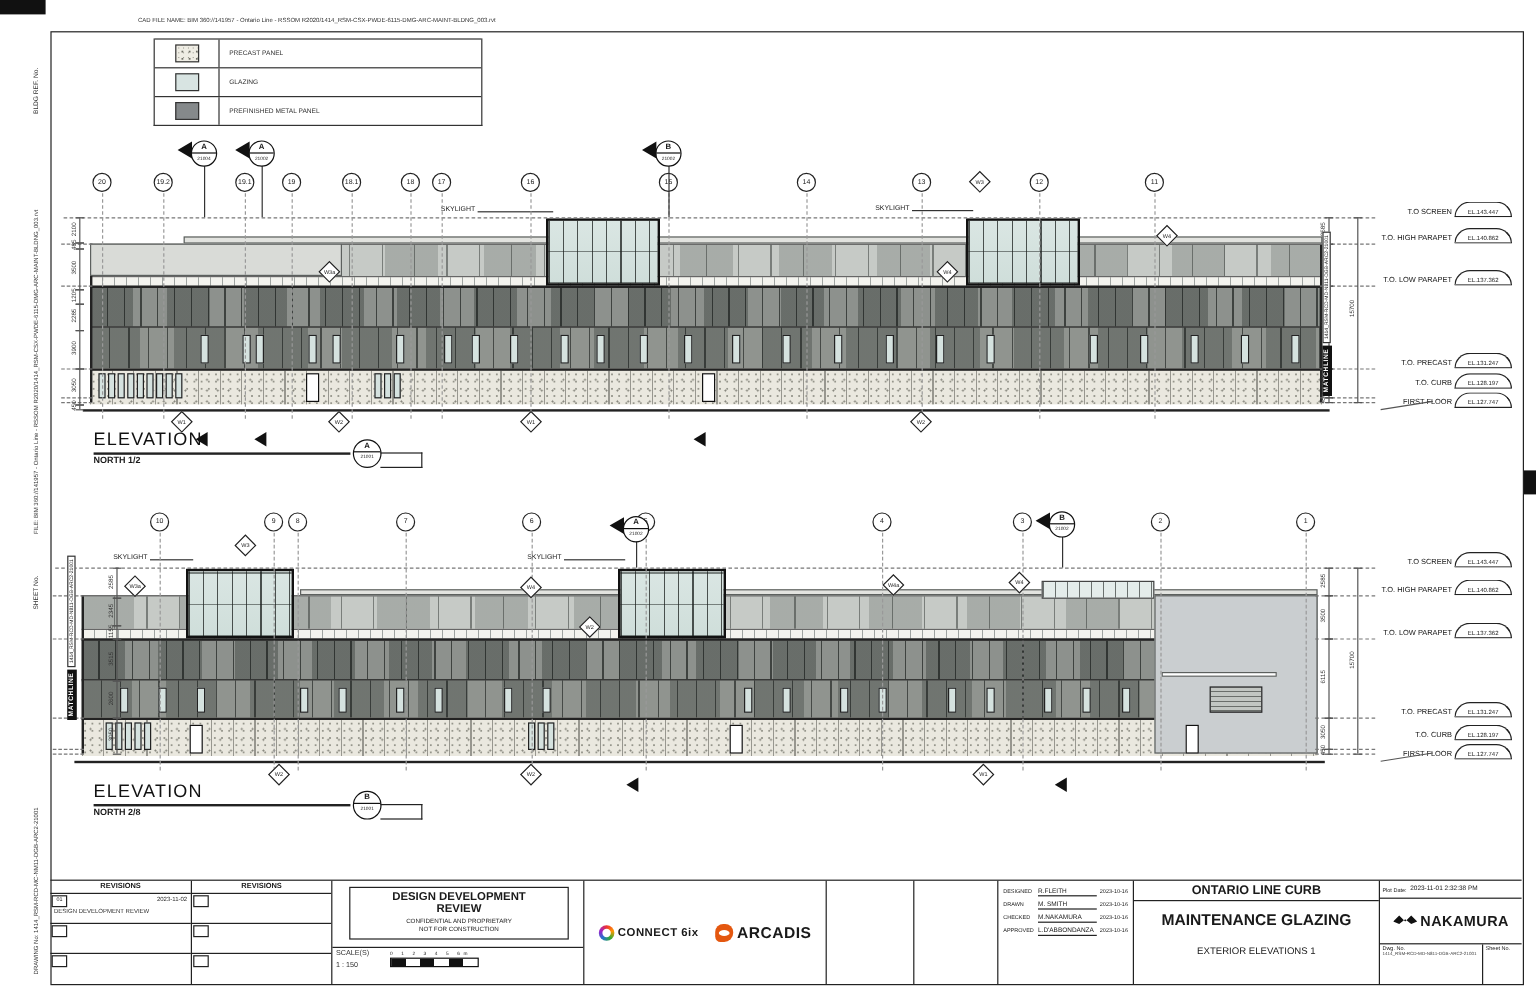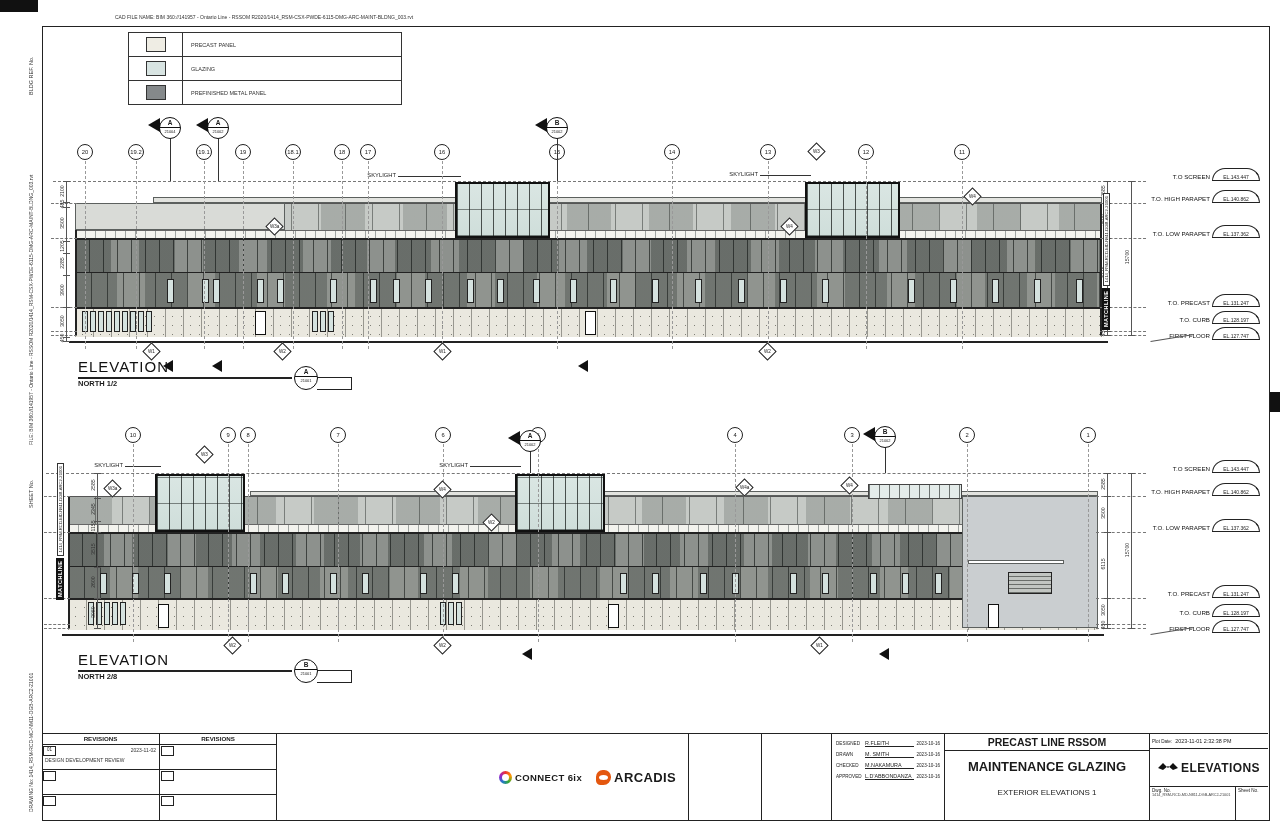--- a/index.html
+++ b/index.html
@@ -128,20 +128,33 @@
           <div class="abs" style="left:1px;top:1px;width:11px;height:8px;border:1px solid #222;"></div>
         </div>
       <div style="position:relative;height:24px;border-bottom:1px solid #222;">
           <div class="abs" style="left:1px;top:1px;width:11px;height:8px;border:1px solid #222;"></div>
         </div>
       <div style="position:relative;height:24px;">
           <div class="abs" style="left:1px;top:1px;width:11px;height:8px;border:1px solid #222;"></div>
         </div>
     </div>
 
+    <div class="tb-cell" style="left:235px;width:210px;">
+      <div class="abs" style="left:14px;top:5px;width:181px;height:42px;border:1.5px solid #222;text-align:center;">
+        <div style="font-size:9.5px;font-weight:bold;line-height:11px;margin-top:2px;">DESIGN DEVELOPMENT</div>
+        <div style="font-size:9.5px;font-weight:bold;line-height:10px;">REVIEW</div>
+        <div style="font-size:5.2px;line-height:7px;margin-top:2px;">CONFIDENTIAL AND PROPRIETARY</div>
+        <div style="font-size:5.2px;line-height:6px;">NOT FOR CONSTRUCTION</div>
+      </div>
+      <div class="abs" style="left:0;top:55px;width:100%;height:0;border-top:1px solid #222;"></div>
+      <div class="abs tinytext" style="left:3px;top:58px;font-size:6px;">SCALE(S)</div>
+      <div class="abs ticknum" style="left:48px;top:58px;">0 1 2 3 4 5 6m</div>
+      <div class="abs" style="left:48px;top:64px;width:72px;height:6px;border:1px solid #111;background:repeating-linear-gradient(90deg,#111 0 12px,#fff 12px 24px);"></div>
+      <div class="abs tinytext" style="left:3px;top:68px;font-size:6px;">1 : 150</div>
+    </div>
 
     <div class="tb-cell" style="left:445px;width:202px;display:flex;align-items:center;justify-content:center;gap:14px;">
       <div style="display:flex;align-items:center;gap:3px;">
         <span style="width:13px;height:13px;border-radius:50%;background:conic-gradient(#e33,#f90,#3a3,#27c,#92c,#e33);display:inline-block;position:relative;">
           <span style="position:absolute;left:3px;top:3px;width:7px;height:7px;border-radius:50%;background:#fff;"></span>
         </span>
         <span style="font-size:9.5px;font-weight:bold;letter-spacing:.4px;">CONNECT 6ix</span>
       </div>
       <div style="display:flex;align-items:center;gap:3px;">
         <span style="width:15px;height:15px;border-radius:45% 45% 50% 30%;background:#e4570f;display:inline-block;position:relative;">
@@ -170,35 +183,35 @@
         <span class="tb-label">2023-10-16</span>
       </div>
       <div style="display:flex;gap:3px;align-items:baseline;">
         <span class="tb-label" style="width:26px;">APPROVED</span>
         <span class="tb-name" style="flex:1;">L.D'ABBONDANZA</span>
         <span class="tb-label">2023-10-16</span>
       </div>
     </div>
 
     <div class="tb-cell" style="left:903px;width:205px;text-align:center;">
-      <div style="font-size:10.5px;font-weight:bold;line-height:16px;border-bottom:1px solid #222;">PRECAST LINE RSSOM</div>
+      <div style="font-size:10.5px;font-weight:bold;line-height:16px;border-bottom:1px solid #222;">ONTARIO LINE CURB</div>
       <div style="font-size:13px;font-weight:bold;margin-top:8px;">MAINTENANCE GLAZING</div>
       <div style="font-size:8px;margin-top:14px;">EXTERIOR ELEVATIONS 1</div>
     </div>
 
     <div class="tb-cell" style="left:1108px;width:118px;border-right:none;">
       <div style="border-bottom:1px solid #222;height:14px;display:flex;align-items:center;padding:0 2px;gap:3px;">
         <span class="tb-label">Plot Date:</span>
         <span style="font-size:5.4px;">2023-11-01 2:32:38 PM</span>
       </div>
       <div style="border-bottom:1px solid #222;height:37px;display:flex;align-items:center;justify-content:center;gap:3px;">
         <svg width="20" height="13" viewBox="0 0 20 13">
             <path d="M0 7 L5 2 L10 7 L15 2 L20 7 L15 9 L10 5 L5 9 Z" fill="#111"></path>
           </svg>
-        <span style="font-size:12px;font-weight:bold;letter-spacing:.4px;">ELEVATIONS</span>
+        <span style="font-size:12px;font-weight:bold;letter-spacing:.4px;">NAKAMURA</span>
       </div>
       <div style="position:relative;height:33px;">
         <div class="abs" style="left:0;top:0;width:86px;height:100%;border-right:1px solid #222;box-sizing:border-box;padding:1px 2px;">
           <div class="tb-label">Dwg. No.</div>
           <div style="font-size:3.8px;color:#444;">1414_RSM-RCD-MD-N811-DGB-ARC2-21001</div>
         </div>
         <div class="abs tb-label" style="left:88px;top:1px;">Sheet No.</div>
       </div>
     </div>
   </div>

